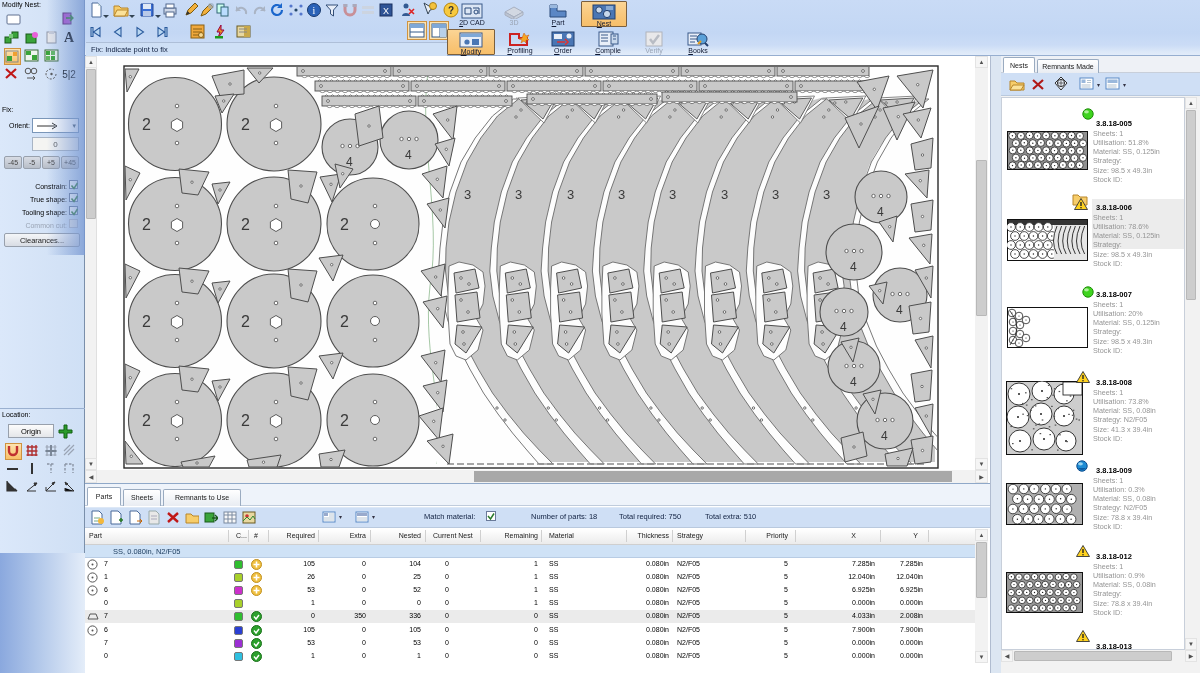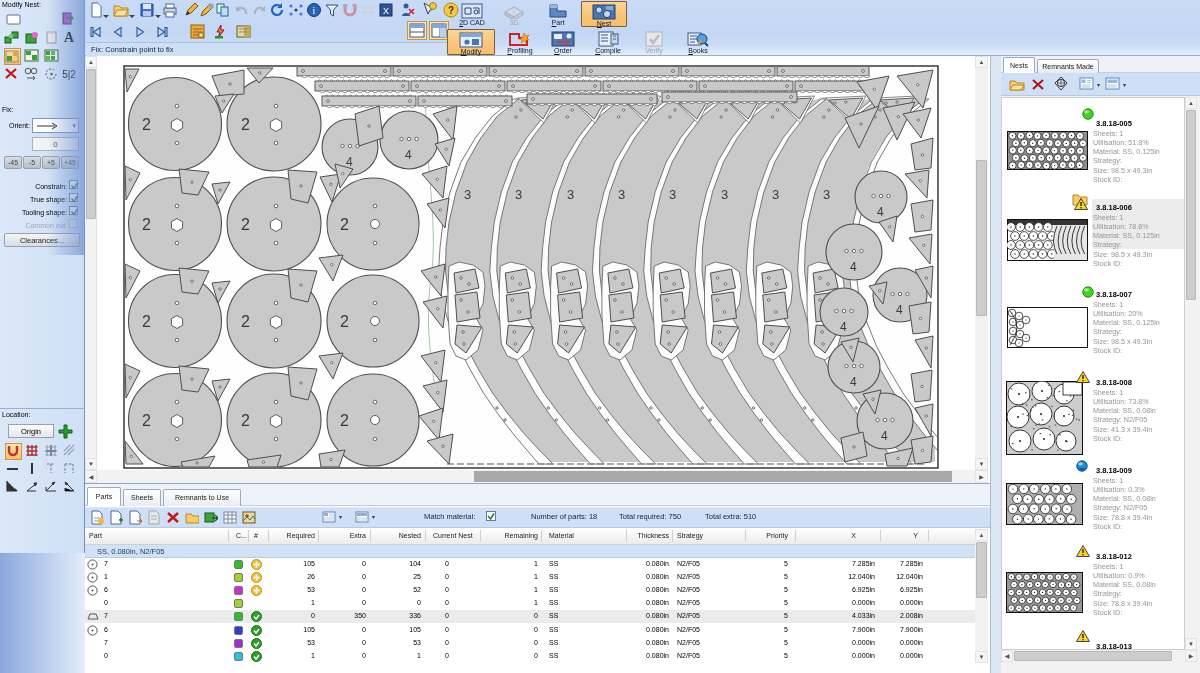--- a/index.html
+++ b/index.html
@@ -164,21 +164,21 @@
         <rect x="1" y="1" width="14" height="4" fill="#7ea8d8"></rect>
         <path d="M1 9h14" stroke="#345a8a"></path>
       </svg></div>
     <div class="abs" style="left:429px;top:21px;width:20px;height:19px;border:1px solid #cf9340;background:#fde3b0;"><svg class="ic" width="16" height="15" viewBox="0 0 16 15" style="margin:1px 0 0 1px">
         <rect x="1" y="1" width="14" height="13" fill="#fff" stroke="#345a8a"></rect>
         <rect x="1" y="1" width="14" height="4" fill="#7ea8d8"></rect>
         <path d="M9 5v9" stroke="#345a8a"></path>
         <rect x="9" y="5" width="6" height="9" fill="#b8d0ea"></rect>
       </svg></div>
   </div>
-<div id="fixbar" class="abs">Fix: Constrain point to fix</div>
+<div id="fixbar" class="abs">Fix: Indicate point to fix</div>
 <div class="abs" style="left:0;top:0">
     <div class="tbtn " style="left:452px;top:1px;width:40px;height:26px;">
       <div style="margin-top:2px"><svg class="ic" width="24" height="16" viewBox="0 0 24 16" style="">
           <rect x="2" y="1" width="20" height="14" fill="#dce6f4" stroke="#3a5a8a"></rect>
           <path d="M5 11V5h6v6z" fill="none" stroke="#2a4a7a"></path>
           <path d="M13 5h6v6" fill="none" stroke="#2a4a7a"></path>
           <circle cx="16" cy="9" r="2" fill="none" stroke="#2a4a7a"></circle>
         </svg></div>
       <div style="color:#101830;margin-top:-1px"><span style="text-decoration:underline">2</span>D CAD</div>
     </div>
@@ -957,21 +957,21 @@
       <div class="vline" style="left:395px;"></div>
       <div class="vline" style="left:456px;"></div>
       <div class="vline" style="left:541px;"></div>
       <div class="vline" style="left:587px;"></div>
       <div class="vline" style="left:660px;"></div>
       <div class="vline" style="left:710px;"></div>
       <div class="vline" style="left:795px;"></div>
       <div class="vline" style="left:843px;"></div>
     </div>
     <div class="abs" style="left:0;top:61px;width:890px;height:13px;background:#cfe2f6;border-bottom:1px solid #b8cce4;">
-      <span style="position:absolute;left:12px;top:2px;font-size:7.5px;color:#1a3a5c;">SS, 0.080in, N2/F05</span>
+      <span style="position:absolute;left:28px;top:2px;font-size:7.5px;color:#1a3a5c;">SS, 0.080in, N2/F05</span>
     </div>
     <div class="abs" style="left:0;top:74px;width:890px;height:13px;">
       <span style="position:absolute;left:2px;top:1px;width:10px;height:10px;">
         <svg width="11" height="11" viewBox="0 0 11 11" style="position:absolute;left:0;top:0;">
           <circle cx="5.5" cy="5.5" r="4.6" fill="none" stroke="#555"></circle>
           <circle cx="5.5" cy="5.5" r="1" fill="#555"></circle>
         </svg>
       </span>
       <span class="cell" style="left:19px;top:2px;">7</span>
       <span style="position:absolute;left:149px;top:1.5px;width:9px;height:9px;background:#2fbe2f;border:1px solid #777;border-radius:2px;"></span>

